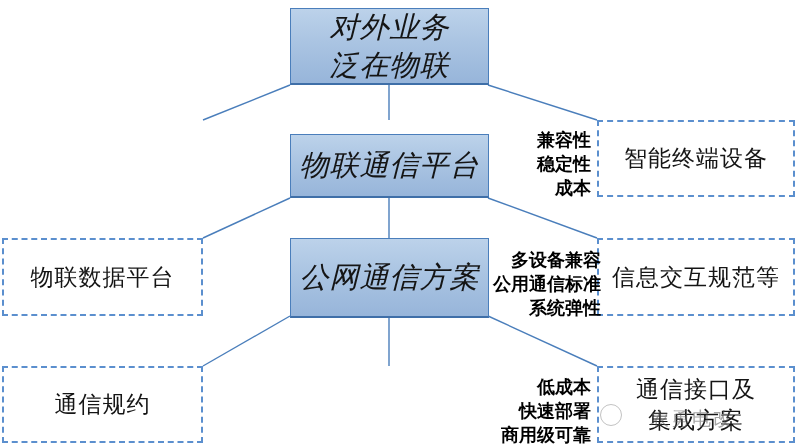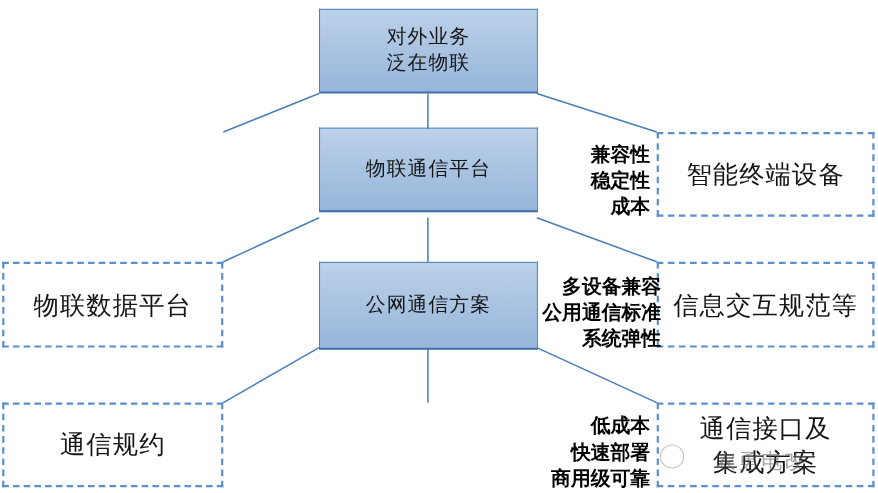--- a/index.html
+++ b/index.html
@@ -32,24 +32,25 @@
     z-index: 2;
     box-sizing: border-box;
     border: 1px solid #4a7ebb;
     border-bottom: 2px solid #3f6fa8;
     background: linear-gradient(to bottom, #bcd2ea 0%, #aac4e2 45%, #97b5da 100%);
     display: flex;
     align-items: center;
     justify-content: center;
     text-align: center;
     color: #151515;
-    font-size: 18px;
+    font-size: 29px;
     line-height: 1.32;
     letter-spacing: 1px;
     white-space: pre-line;
+    font-style: italic;
   }
   
   .dashed-box {
     position: absolute;
     z-index: 2;
     box-sizing: border-box;
     border: 2px dashed #5b8fce;
     background: transparent;
     display: flex;
     align-items: center;
@@ -113,21 +114,21 @@
       <path d="M 290 316 L 203 366"></path>
       <path d="M 389 316 L 389 366"></path>
       <path d="M 488 316 L 597 366"></path>
     </g>
   </svg>
 
   <div class="core-box" style="left:290px; top:8px; width:199px; height:77px;">对外业务
 泛在物联</div>
 
 
-  <div class="core-box" style="left:290px; top:116px; width:199px; height:77px;">物联通信平台</div>
+  <div class="core-box" style="left:290px; top:134px; width:199px; height:64px;">物联通信平台</div>
 
   <div class="annot" style="left:491px; top:129px; width:100px;">兼容性
 稳定性
 成本</div>
 
   <div class="dashed-box" style="left:597px; top:120px; width:198px; height:77px;">智能终端设备</div>
 
   <div class="dashed-box" style="left:2px; top:238px; width:201px; height:78px;">物联数据平台</div>
 
   <div class="core-box" style="left:290px; top:238px; width:199px; height:80px;">公网通信方案</div>

